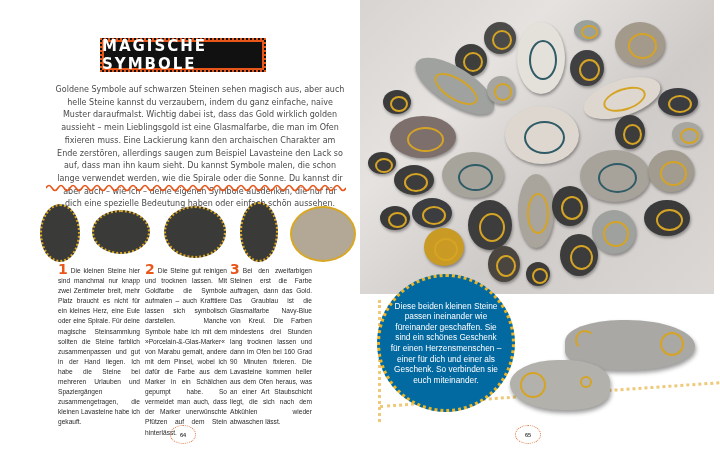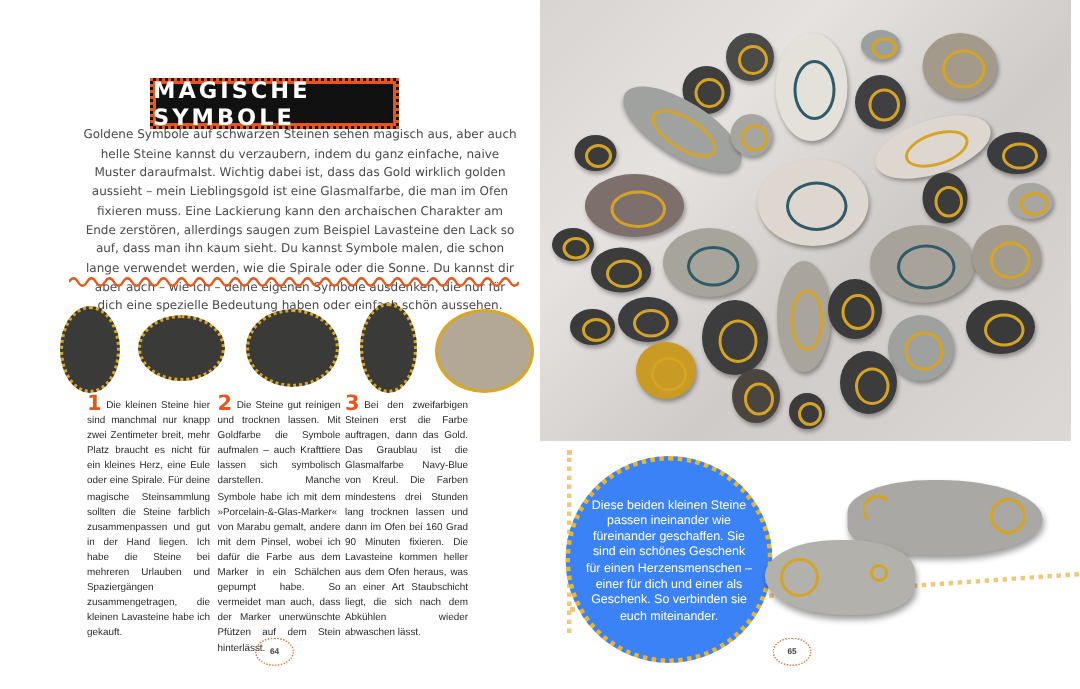--- a/index.html
+++ b/index.html
@@ -1,41 +1,41 @@
 <!DOCTYPE html>
 <html><head>
 <meta charset="utf-8">
 <style>
   html, body { margin:0; padding:0; }
   body { width:720px; height:459px; position:relative; overflow:hidden; background:#fff; font-family:"Liberation Sans", sans-serif; }
   .page { position:absolute; top:0; height:459px; background:#fff; }
   .page-left { left:0; width:360px; }
   .page-right { left:360px; width:360px; }
 
-  .title-box { position:absolute; left:100px; top:38px; width:162px; height:30px; background:#111; border:2px dotted #e8561a; box-shadow:0 0 0 2px #e8561a inset; display:flex; align-items:center; justify-content:center;margin-top:14px; }
+  .title-box { position:absolute; left:100px; top:38px; width:162px; height:30px; background:#111; border:2px dotted #e8561a; box-shadow:0 0 0 2px #e8561a inset; display:flex; align-items:center; justify-content:center; }
   .title-box span { color:#fff; font-family:"DejaVu Sans", sans-serif; font-size:15px; letter-spacing:2px; font-weight:bold; }
 
   .intro { position:absolute; left:54px; top:84px; width:292px; font-size:8px; line-height:12.7px; color:#4a4a4a; text-align:center; font-family:"DejaVu Sans", sans-serif; }
 
   .wavy { position:absolute; left:46px; top:183px; width:300px; height:10px; }
 
   .stones-row { position:absolute; left:40px; top:200px; width:300px; height:58px; }
   .stone { position:absolute; border-radius:50%; }
 
   .col { position:absolute; top:264px; width:82px; font-family:"Liberation Sans", sans-serif; font-size:6.6px; line-height:10.1px; color:#2a2a2a; text-align:justify; }
   .col .num { color:#e8561a; font-size:14px; font-weight:bold; font-family:"DejaVu Sans", sans-serif; margin-right:3px; vertical-align:-1px; }
 
   .pageno { position:absolute; width:24px; height:17px; border:1.5px dotted #e0703a; border-radius:50%; font-size:5.5px; color:#444; display:flex; align-items:center; justify-content:center; font-weight:bold; }
 
   .photo { position:absolute; left:0; top:0; width:354px; height:294px; background:linear-gradient(135deg,#d8d4d2 0%,#e5e2e0 30%,#cfcbc9 60%,#dcd8d6 100%); overflow:hidden; }
   .photo .rock { position:absolute; border-radius:50%; box-shadow:1px 2px 3px rgba(0,0,0,0.35); }
   .photo .rock::after { content:""; position:absolute; left:25%; top:25%; width:50%; height:50%; border-radius:50%; border:2px solid #d6a424; }
   .photo .rock.blue::after { border-color:#2f5b66; }
 
-  .bubble { position:absolute; left:17px; top:304px; width:132px; height:132px; border-radius:50%; background:#3b82f6; border:3px dotted #e9b52a; display:flex; align-items:center; justify-content:center; text-align:center; }
+  .bubble { position:absolute; left:17px; top:274px; width:132px; height:132px; border-radius:50%; background:#0369a1; border:3px dotted #e9b52a; display:flex; align-items:center; justify-content:center; text-align:center; }
   .bubble span { color:#fff; font-family:"Liberation Sans", sans-serif; font-size:8.3px; line-height:10.6px; width:112px; }
 
   .dots-v { position:absolute; left:18px; top:300px; width:0; height:122px; border-left:3px dotted #efc97a; }
   .dots-h { position:absolute; left:20px; top:405px; width:340px; height:0; border-top:3px dotted #efc97a; transform:rotate(-4deg); transform-origin:left top; }
 
   .duo { position:absolute; left:150px; top:320px; width:200px; height:100px; }
   .duo .a { position:absolute; left:55px; top:0; width:130px; height:50px; border-radius:45% 55% 50% 40%; background:#a9a8a4; box-shadow:1px 3px 4px rgba(0,0,0,0.4); }
   .duo .b { position:absolute; left:0; top:40px; width:100px; height:50px; border-radius:50% 45% 40% 55%; background:#b3b1ac; box-shadow:1px 3px 4px rgba(0,0,0,0.4); }
   .duo .stroke { position:absolute; border:2px solid #d6a424; border-radius:50%; }
 </style>

